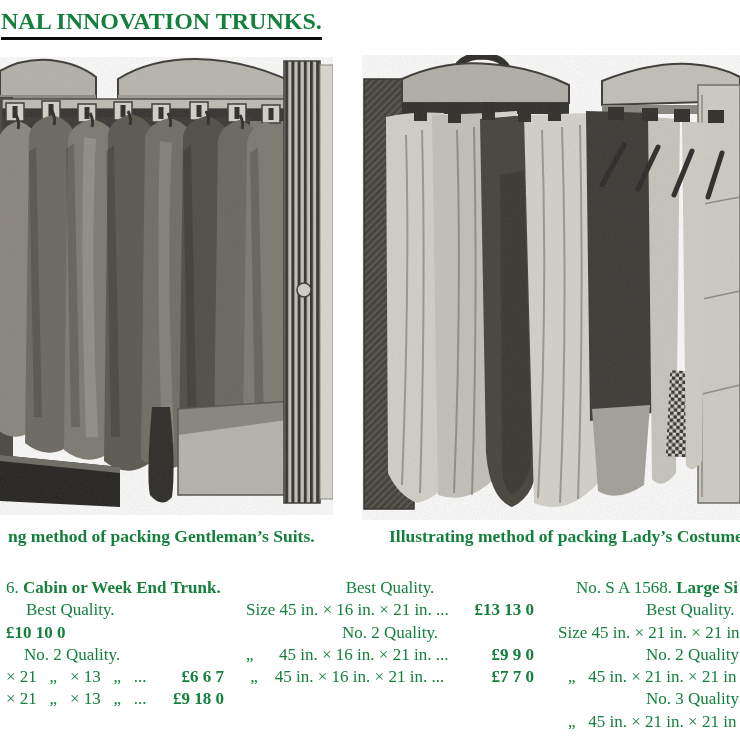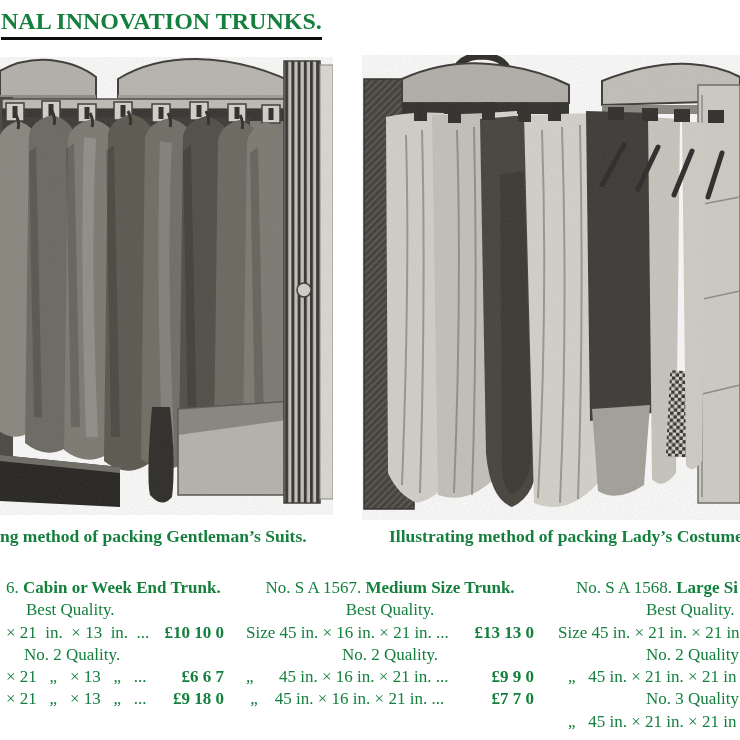--- a/index.html
+++ b/index.html
@@ -14,21 +14,21 @@
     border-bottom:3px solid #0c0c0c; padding-bottom:2px;
     white-space:nowrap; margin:0;
   }
   .photo { position:absolute; }
   .photo-left  { left:0px;   top:57px; width:333px; height:458px; }
   .photo-right { left:362px; top:55px; width:378px; height:465px; }
   .caption {
     position:absolute; top:526px; font-weight:bold; font-size:17.5px;
     white-space:nowrap;
   }
-  .caption-left  { left:0px; }
+  .caption-left  { left:8px; }
   .caption-right { left:389px; }
   .col { position:absolute; top:577px; font-size:17px; line-height:22.3px; }
   .col-left  { left:0px;   width:218px;padding-left:6px; }
   .col-mid   { left:246px; width:288px; }
   .col-right { left:556px; width:290px; }
   .row { height:22.3px; white-space:pre; }
   .center { text-align:center; }
   .pr { display:flex; justify-content:space-between; }
   .price { font-weight:bold; white-space:pre; }
   .hd { font-weight:bold; }
@@ -206,28 +206,27 @@
       <rect x="0" y="0" width="378" height="465" filter="url(#gr2)" opacity="0.5"></rect>
     </svg>
   </div>
 
   <div class="caption caption-left">ng method of packing Gentleman’s Suits.</div>
   <div class="caption caption-right">Illustrating method of packing Lady’s Costume</div>
 
   <div class="col col-left">
     <div class="row"><span>6. </span><span class="hd">Cabin or Week End Trunk.</span></div>
     <div class="row pl20">Best Quality.</div>
-    <div class="row pr"><span class="dims">× 21  in.  × 13  in.  ...</span><span class="price">£10 10 0</span></div>
+    <div class="row pr"><span class="price">£10 10 0</span></div>
     <div class="row pl18">No. 2 Quality.</div>
     <div class="row pr"><span class="dims">× 21   „   × 13   „   ...</span><span class="price">£6 6 7</span></div>
     <div class="row pr"><span class="dims">× 21   „   × 13   „   ...</span><span class="price">£9 18 0</span></div>
   </div>
 
   <div class="col col-mid">
-    <div class="row center"><span>No. S A 1567. </span><span class="hd">Medium Size Trunk.</span></div>
     <div class="row center">Best Quality.</div>
     <div class="row pr"><span class="dims">Size 45 in. × 16 in. × 21 in. ...</span><span class="price">£13 13 0</span></div>
     <div class="row center">No. 2 Quality.</div>
     <div class="row pr"><span class="dims">„      45 in. × 16 in. × 21 in. ...</span><span class="price">£9 9 0</span></div>
     <div class="row pr"><span class="dims"> „    45 in. × 16 in. × 21 in. ...</span><span class="price">£7 7 0</span></div>
   </div>
 
   <div class="col col-right">
     <div class="row pl20"><span>No. S A 1568. </span><span class="hd">Large Si</span></div>
     <div class="row pl90">Best Quality.</div>

